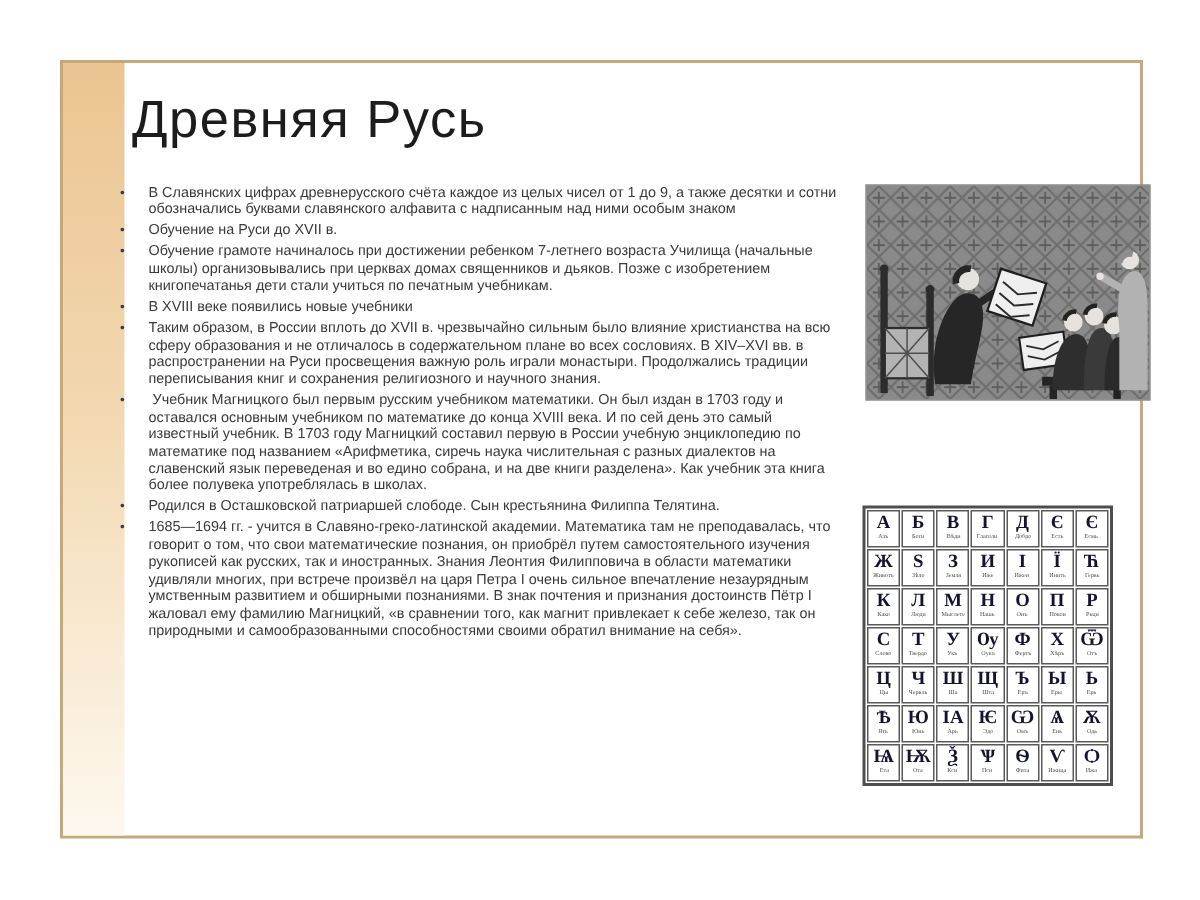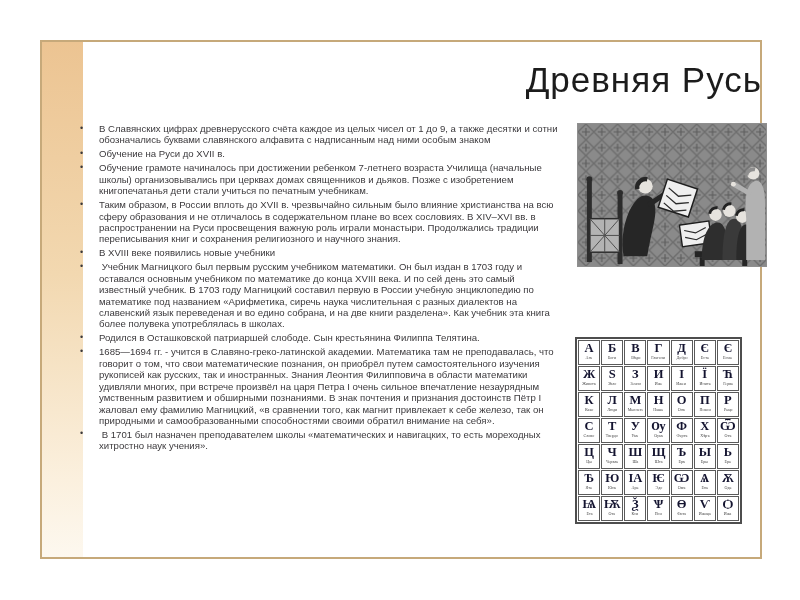--- a/index.html
+++ b/index.html
@@ -13,21 +13,21 @@
     position:absolute;left:40px;top:40px;width:722px;height:519px;
     border:2px solid #c6a97a;box-sizing:border-box;background:#fff;
   }
   .accent-bar{
     position:absolute;left:42px;top:42px;width:41px;height:515px;
     background:linear-gradient(180deg,#ecc492 0%,#f2d8b0 45%,#fbf0de 85%,#fdf8ef 100%);
   }
   
   .title{
     position:absolute;left:88px;top:60px;width:674px;margin:0;
-    text-align:right;font-family:"Liberation Sans",sans-serif;
+    text-align:left;font-family:"Liberation Sans",sans-serif;
     font-size:35px;font-weight:400;letter-spacing:1px;color:#1c1c1c;
   }
   
   ul.bullets{
     list-style:none;margin:0;padding:0;
     position:absolute;left:72px;top:123px;width:492px;
   }
   ul.bullets li{
     position:relative;padding-left:27px;margin-bottom:2.6px;
     font-family:Liberation Sans, sans-serif;
@@ -77,26 +77,25 @@
 
   <div class="frame"></div>
   <div class="accent-bar"></div>
 
   <h1 class="title">Древняя Русь</h1>
 
   <ul class="bullets" id="bullets">
       <li>В Славянских цифрах древнерусского счёта каждое из целых чисел от 1 до 9, а также десятки и сотни обозначались буквами славянского алфавита с надписанным над ними особым знаком</li>
       <li>Обучение на Руси до XVII в.</li>
       <li>Обучение грамоте начиналось при достижении ребенком 7-летнего возраста Училища (начальные школы) организовывались при церквах домах священников и дьяков. Позже с изобретением книгопечатанья дети стали учиться по печатным учебникам.</li>
+      <li>В XVIII веке появились новые учебники</li>
       <li>Таким образом, в России вплоть до XVII в. чрезвычайно сильным было влияние христианства на всю сферу образования и не отличалось в содержательном плане во всех сословиях. В XIV–XVI вв. в распространении на Руси просвещения важную роль играли монастыри. Продолжались традиции переписывания книг и сохранения религиозного и научного знания.</li>
-      <li>В XVIII веке появились новые учебники</li>
       <li> Учебник Магницкого был первым русским учебником математики. Он был издан в 1703 году и оставался основным учебником по математике до конца XVIII века. И по сей день это самый известный учебник. В 1703 году Магницкий составил первую в России учебную энциклопедию по математике под названием «Арифметика, сиречь наука числительная с разных диалектов на славенский язык переведеная и во едино собрана, и на две книги разделена». Как учебник эта книга более полувека употреблялась в школах.</li>
       <li>Родился в Осташковской патриаршей слободе. Сын крестьянина Филиппа Телятина.</li>
       <li>1685—1694 гг. - учится в Славяно-греко-латинской академии. Математика там не преподавалась, что говорит о том, что свои математические познания, он приобрёл путем самостоятельного изучения рукописей как русских, так и иностранных. Знания Леонтия Филипповича в области математики удивляли многих, при встрече произвёл на царя Петра I очень сильное впечатление незаурядным умственным развитием и обширными познаниями. В знак почтения и признания достоинств Пётр I жаловал ему фамилию Магницкий, «в сравнении того, как магнит привлекает к себе железо, так он природными и самообразованными способностями своими обратил внимание на себя».</li>
-      <li> В 1701 был назначен преподавателем школы «математических и навигацких, то есть мореходных хитростно наук учения».</li>
     </ul>
 
   <div class="illus">
     <svg viewBox="0 0 190 144" preserveAspectRatio="none">
       <defs>
         <pattern id="dmd" width="16" height="16" patternUnits="userSpaceOnUse">
           <rect width="16" height="16" fill="#8a8a8a"></rect>
           <path d="M0 8 L8 0 L16 8 L8 16 Z" fill="none" stroke="#6d6d6d" stroke-width="1.4"></path>
           <path d="M8 4 v8 M4 8 h8" stroke="#5d5d5d" stroke-width="1.2"></path>
         </pattern>

